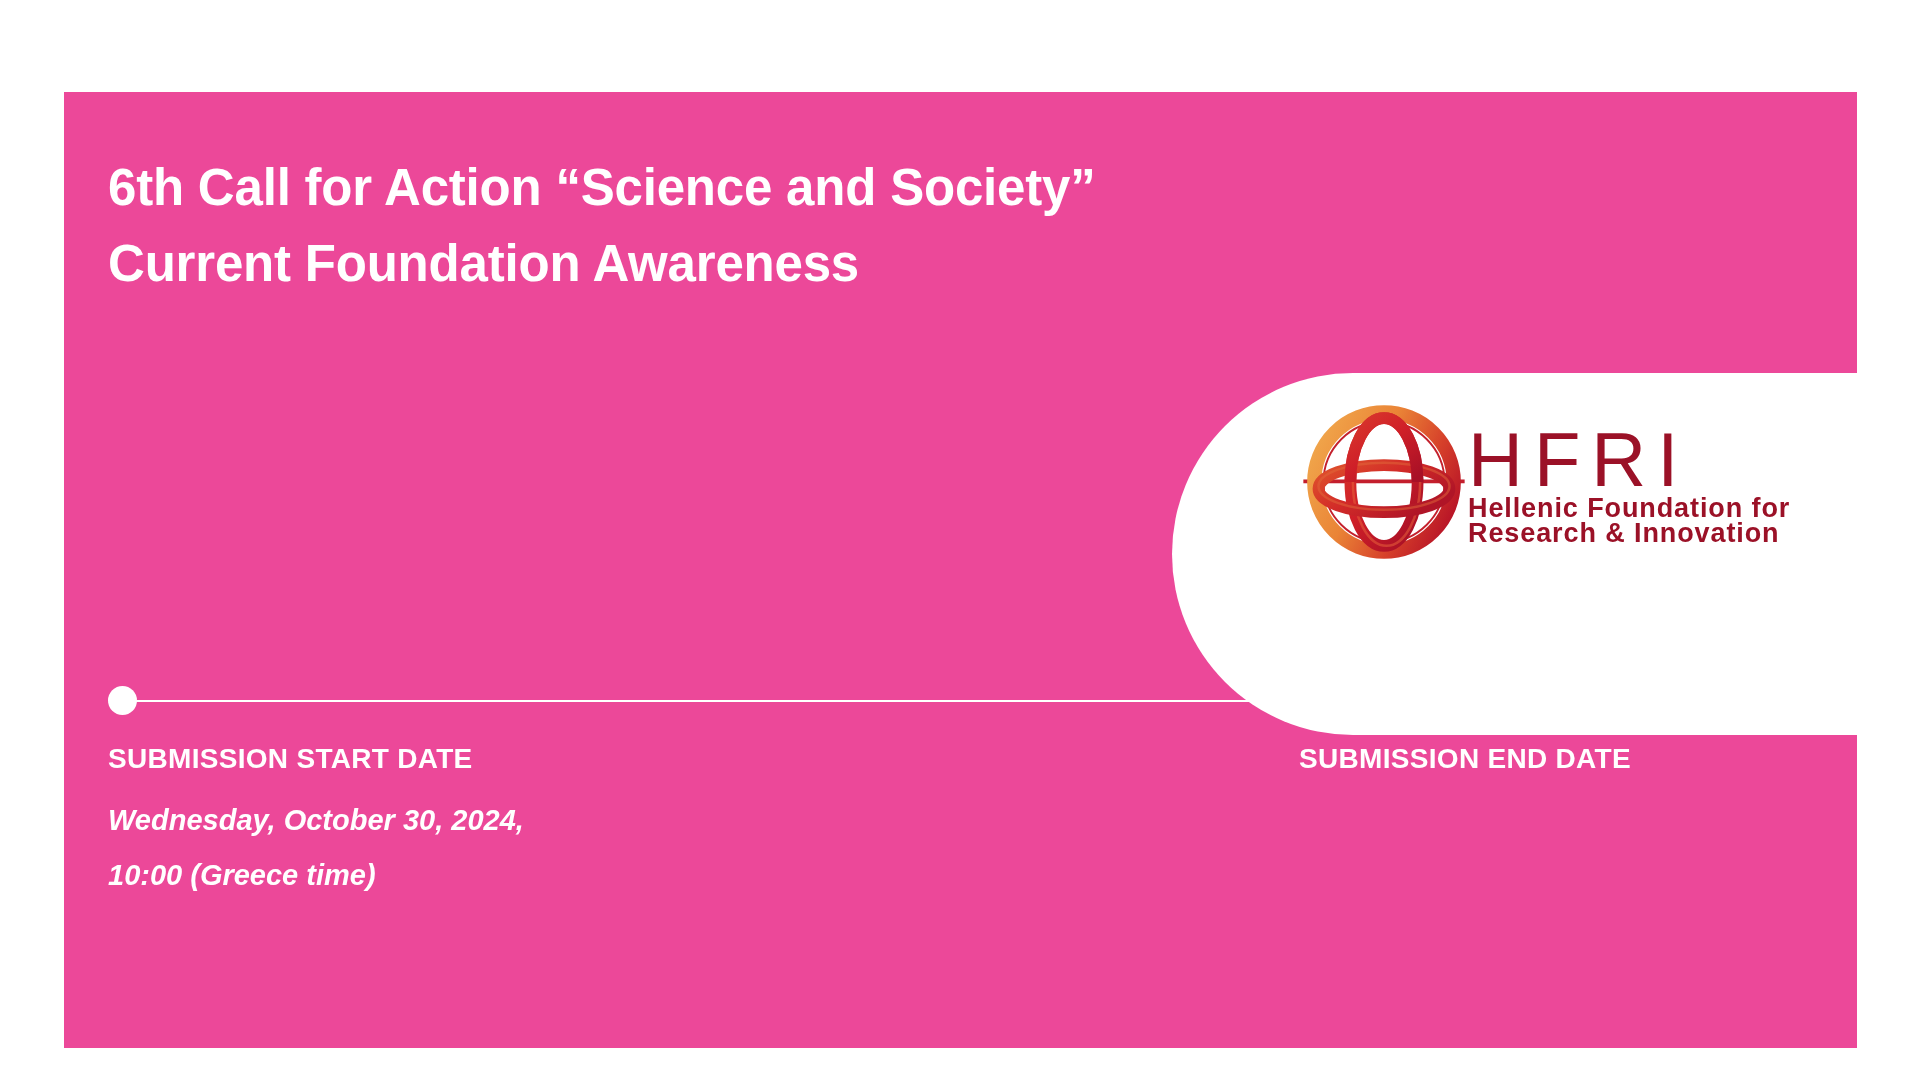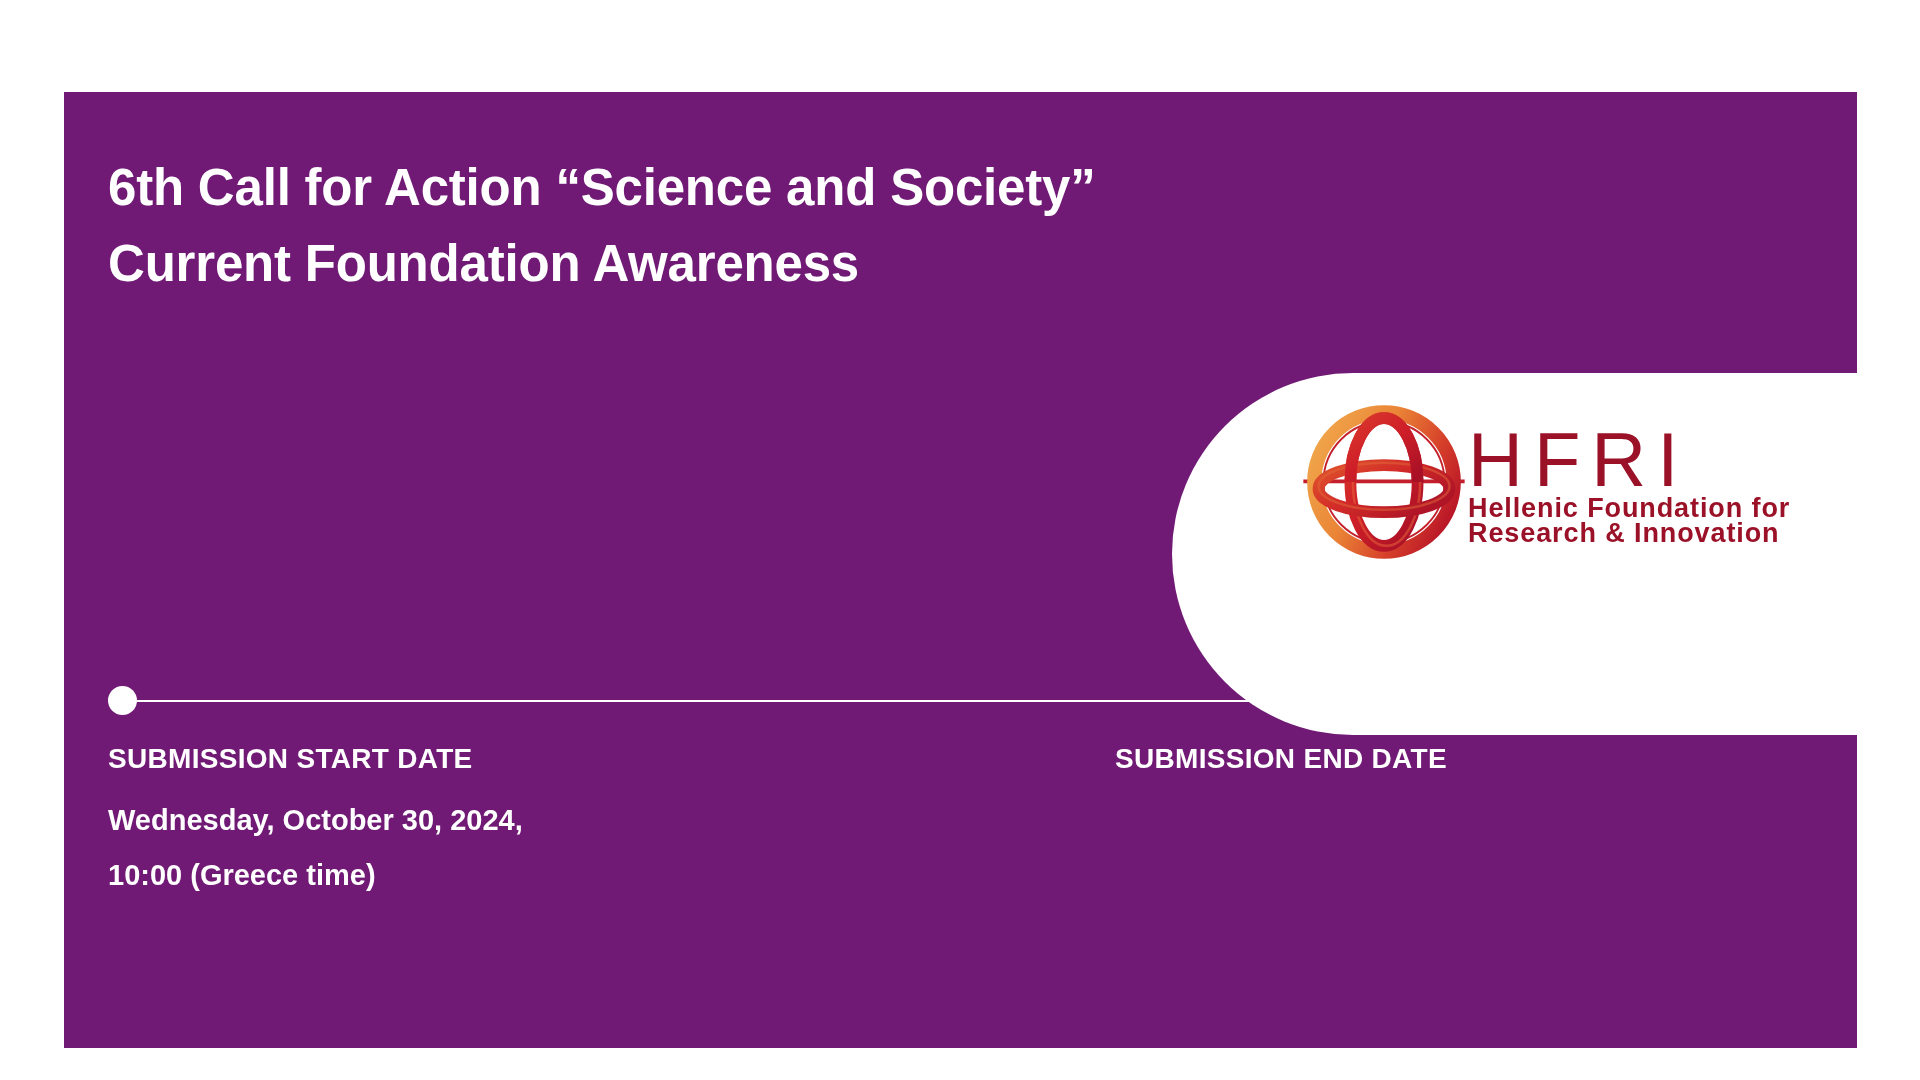--- a/index.html
+++ b/index.html
@@ -14,21 +14,21 @@
     font-family: "Liberation Sans", sans-serif;
   }
 
   
   #banner-card {
     position: absolute;
     left: 64px;
     top: 92px;
     width: 1793px;
     height: 956px;
-    background: #701a75;
+    background: #ec4899;
     overflow: hidden;
   }
 
   
   #title-block {
     position: absolute;
     left: 44px;
     top: 58px;
     width: 1300px;
   }
@@ -117,36 +117,37 @@
   
   #dates-row {
     position: absolute;
     left: 44px;
     top: 650px;
     width: 1707px;
     display: flex;
     justify-content: space-between;
   }
   .date-col { width: 700px; }
-  .date-col.right { text-align: left; }
+  .date-col.right { text-align: center; }
   .date-label {
     color: #ffffff;
     font-size: 28px;
     font-weight: bold;
     letter-spacing: 0.3px;
     line-height: 34px;
     margin-bottom: 17px;
     white-space: nowrap;
   }
   .date-value {
     color: #ffffff;
     font-size: 29px;
     font-weight: bold;
     line-height: 55px;
     white-space: nowrap;
+    font-style: italic;
   }
 </style>
 </head>
 <body>
 
 <div id="banner-card">
 
   <div id="title-block">
     <div class="title-line">6th Call for Action “Science and Society”</div>
     <div class="title-line">Current Foundation Awareness</div>

